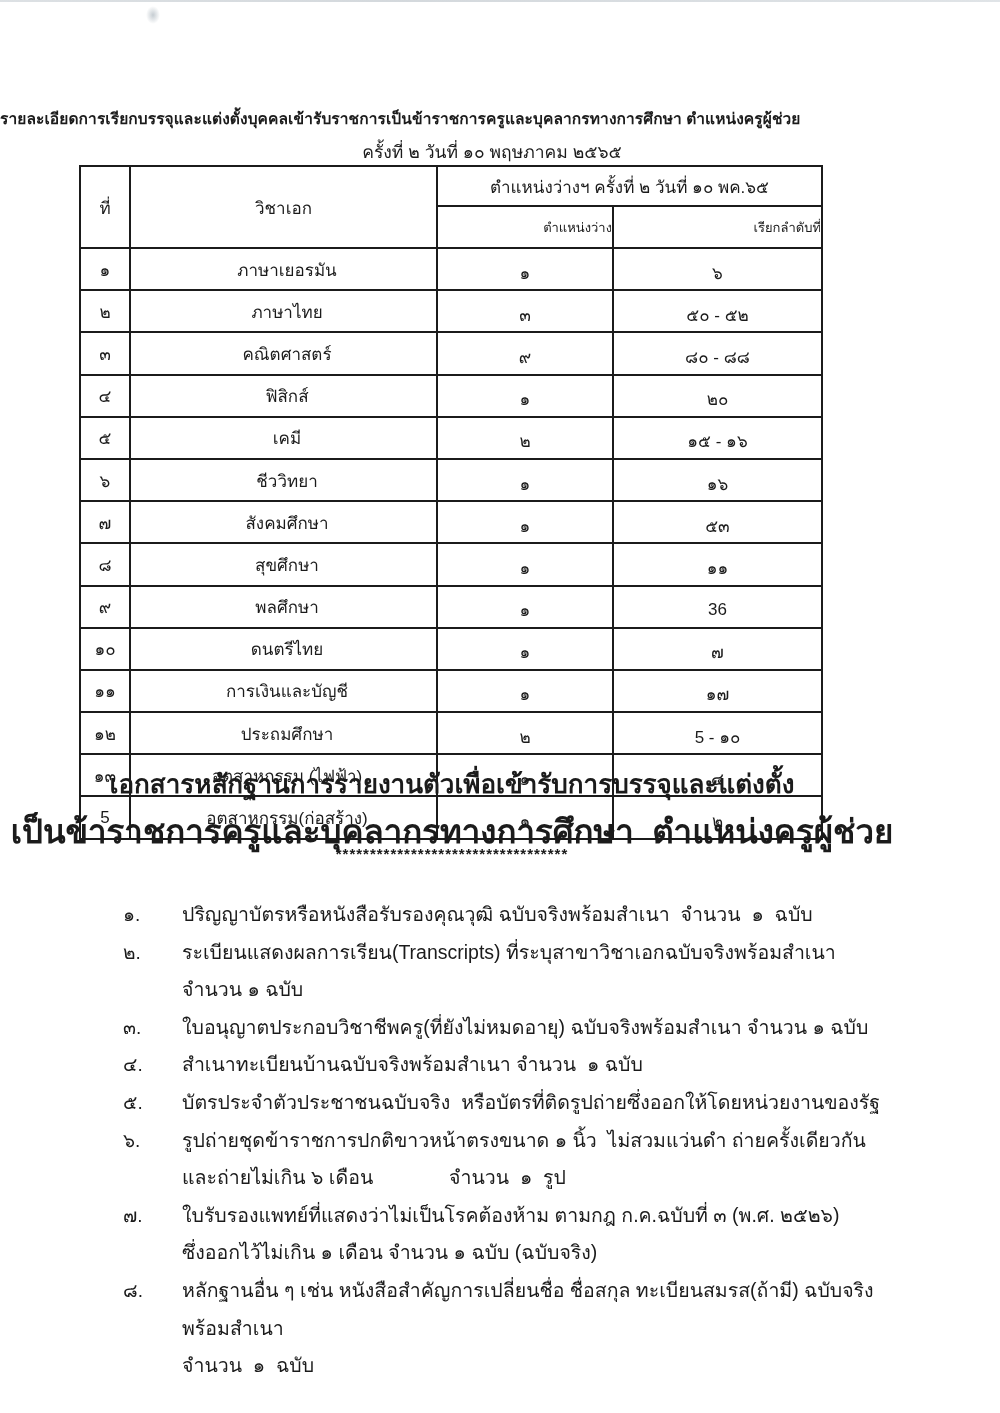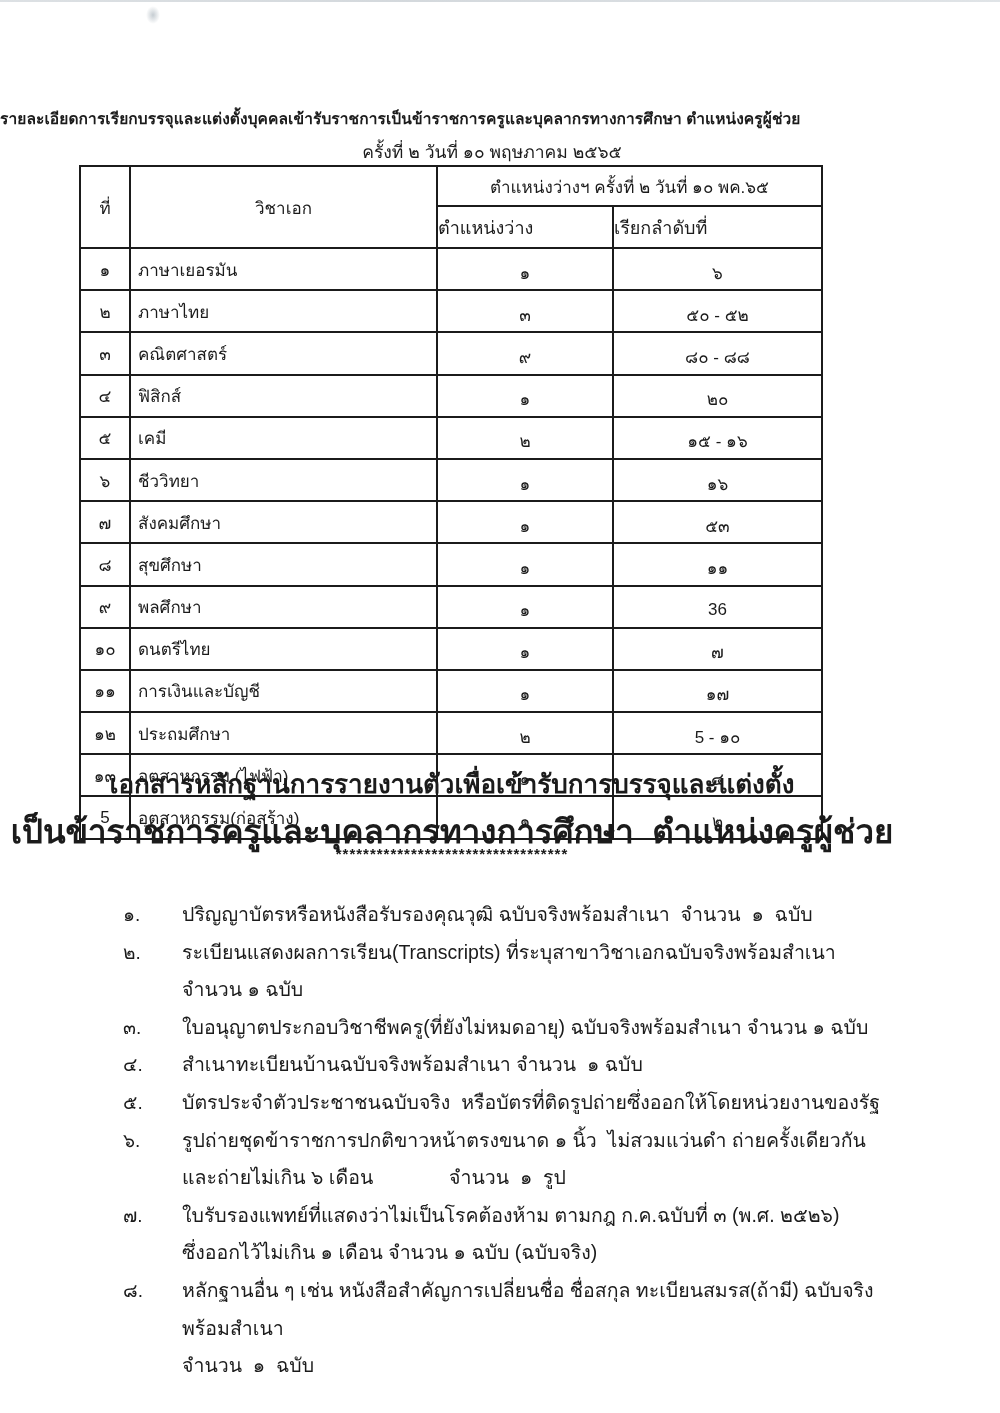--- a/index.html
+++ b/index.html
@@ -38,24 +38,24 @@
   .vacancy-table th, .vacancy-table td {
     border: 2px solid #1b1b1b; padding: 0; font-weight: normal;
     overflow: hidden;
   }
   .col-no    { width: 50px; }
   .col-subj  { width: 307px; }
   .col-vac   { width: 176px; }
   .col-order { width: 209px; }
   .th-no, .th-subject { font-size: 17px; text-align: center; height: 80px; }
   .th-group { font-size: 17px; font-weight: bold; text-align: center; height: 38px; border-radius: 18px; }
-  .th-sub   { font-size: 18px; text-align: left; height: 40px; vertical-align: middle; padding-top: 8px; border-radius: 10px; }
+  .th-sub   { font-size: 13px; text-align: right; height: 40px; vertical-align: middle; padding-top: 8px; border-radius: 10px; }
   .vacancy-table tbody td { height: 34.2px; font-size: 17px; vertical-align: middle; }
   td.cell-no    { text-align: center; }
-  td.cell-subj  { text-align: left; padding-left: 7px; font-size: 18px; }
+  td.cell-subj  { text-align: center; padding-left: 7px; font-size: 18px; }
   td.cell-vac   { text-align: center; padding-top: 6px; }
   td.cell-order { text-align: center; padding-top: 6px; }
   .section-title1 {
     position: absolute; top: 763px; left: 0; width: 904px;
     text-align: center; font-size: 26px; font-weight: bold;
   }
   .section-title2 {
     position: absolute; top: 805px; left: 0; width: 904px;
     text-align: center; font-size: 33px; font-weight: bold; white-space: pre-wrap;
   }

